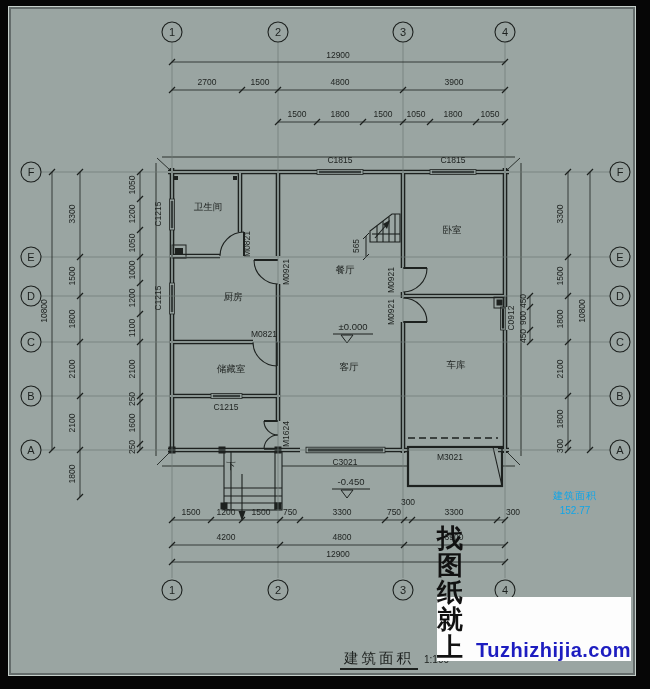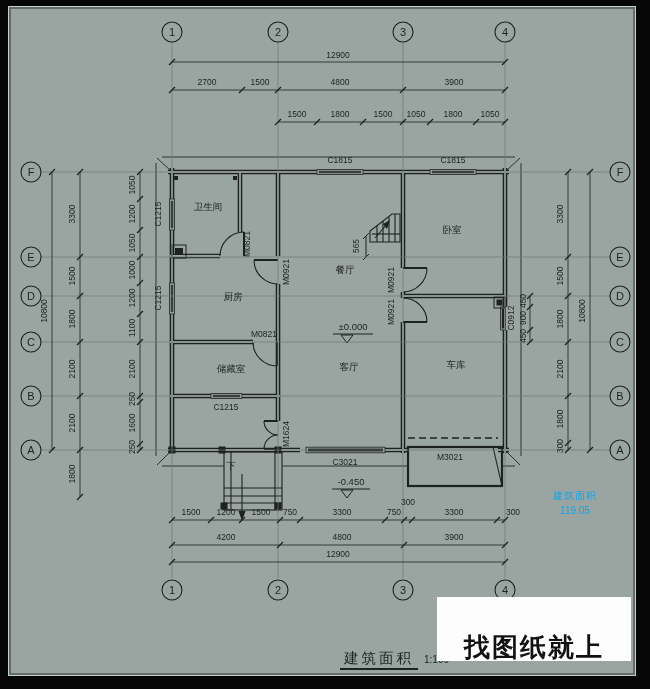--- a/index.html
+++ b/index.html
@@ -390,23 +390,24 @@
         <text x="349" y="370" class="t-room" text-anchor="middle">客厅</text>
         <text x="456" y="368" class="t-room" text-anchor="middle">车库</text>
         <text x="353" y="330" class="t-note" text-anchor="middle">±0.000</text>
         <text x="351" y="485" class="t-note" text-anchor="middle">-0.450</text>
         <text x="231" y="469" class="t-note" text-anchor="middle">下</text>
       </g>
   </svg>
 
   <div class="areanote">
     <div class="al">建筑面积</div>
-    <div class="av">119.05</div>
+    <div class="av">152.77</div>
   </div>
 
   <div class="titleblock">
     <span class="tt">建筑面积</span><span class="ts">1:100</span>
   </div>
 
   <div class="watermark">
     <div class="wm1">找图纸就上</div>
+    <div class="wm2" id="wm2" style="color: rgb(29, 29, 192);">Tuzhizhijia.com</div>
   </div>
 </div>
 
 </body></html>

